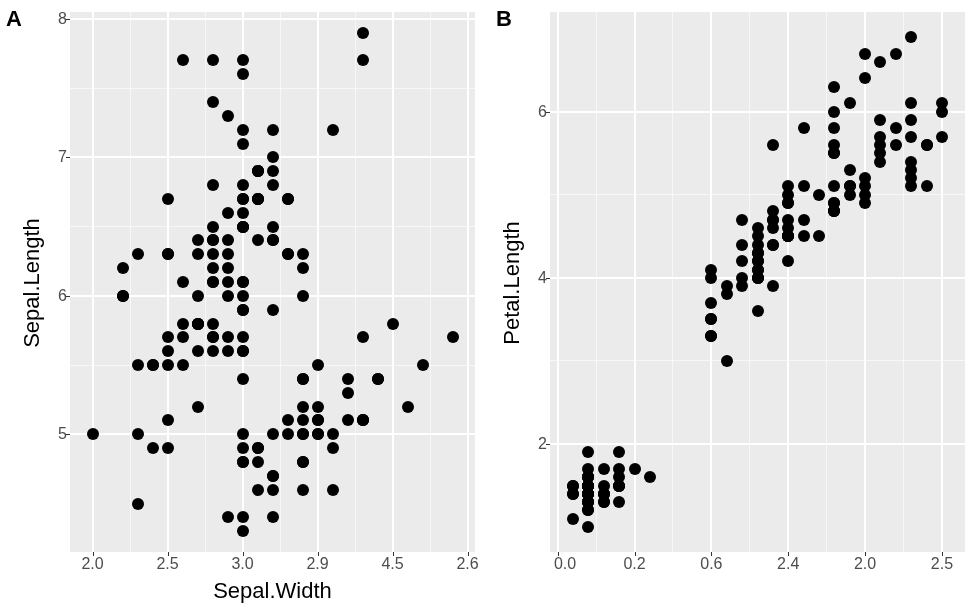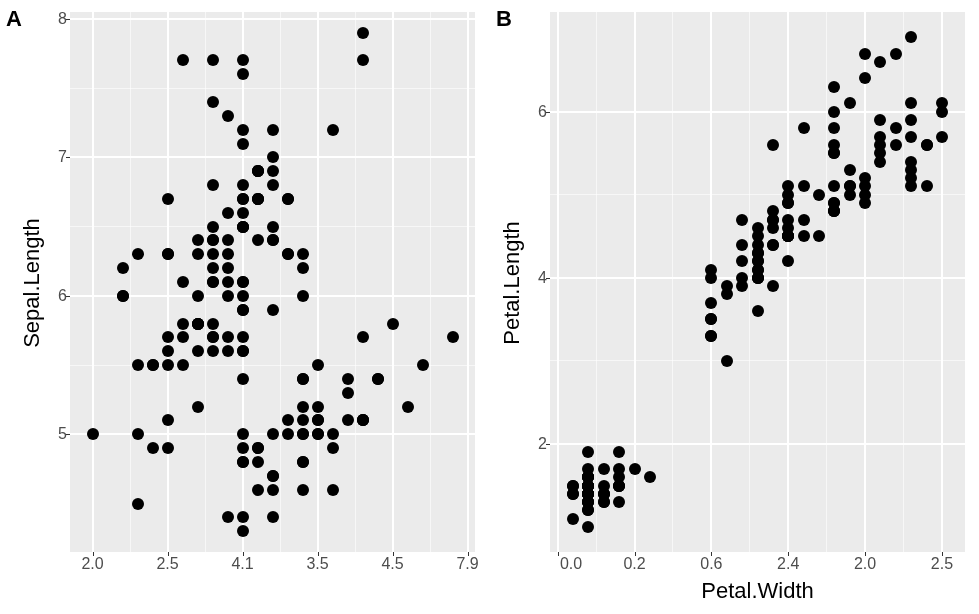--- a/index.html
+++ b/index.html
@@ -285,29 +285,30 @@
         <div class="tick-label-y" style="top: 145.385px;">7</div>
         <div class="tick-mark-y" style="top: 6.92308px;"></div>
         <div class="tick-label-y" style="top: 6.92308px;">8</div>
       </div>
     <div id="xaxis-a" class="x-axis" style="left: 70px; top: 552px; width: 405px; height: 30px;">
         <div class="tick-mark-x" style="left: 22.5px;"></div>
         <div class="tick-label-x" style="left: 22.5px;">2.0</div>
         <div class="tick-mark-x" style="left: 97.5px;"></div>
         <div class="tick-label-x" style="left: 97.5px;">2.5</div>
         <div class="tick-mark-x" style="left: 172.5px;"></div>
-        <div class="tick-label-x" style="left: 172.5px;">4.1</div>
+        <div class="tick-label-x" style="left: 172.5px;">3.0</div>
         <div class="tick-mark-x" style="left: 247.5px;"></div>
-        <div class="tick-label-x" style="left: 247.5px;">3.5</div>
+        <div class="tick-label-x" style="left: 247.5px;">2.9</div>
         <div class="tick-mark-x" style="left: 322.5px;"></div>
         <div class="tick-label-x" style="left: 322.5px;">4.5</div>
         <div class="tick-mark-x" style="left: 397.5px;"></div>
-        <div class="tick-label-x" style="left: 397.5px;">7.9</div>
+        <div class="tick-label-x" style="left: 397.5px;">2.6</div>
       </div>
     <div class="axis-label-y" id="ylab-a" style="left: -38px; top: 270px; width: 140px;">Sepal.Length</div>
+    <div class="axis-label-x" id="xlab-a" style="left: 70px; top: 578px; width: 405px;">Sepal.Width</div>
   </div>
   <div class="panel panel-b">
     <div class="panel-tag">B</div>
     <div id="plot-b" class="plot-area" style="left: 60px; top: 12px; width: 415px; height: 540px;">
         <div class="gridline-minor-v" style="left: 45.6111px;"></div>
         <div class="gridline-minor-v" style="left: 122.463px;"></div>
         <div class="gridline-minor-v" style="left: 199.315px;"></div>
         <div class="gridline-minor-v" style="left: 276.167px;"></div>
         <div class="gridline-minor-v" style="left: 353.019px;"></div>
         <div class="gridline-minor-h" style="top: 348.423px;"></div>
@@ -475,28 +476,27 @@
     <div id="yaxis-b" class="y-axis" style="left: 0px; top: 12px; width: 60px; height: 540px;">
         <div class="tick-mark-y" style="top: 432px;"></div>
         <div class="tick-label-y" style="top: 432px;">2</div>
         <div class="tick-mark-y" style="top: 265.846px;"></div>
         <div class="tick-label-y" style="top: 265.846px;">4</div>
         <div class="tick-mark-y" style="top: 99.6923px;"></div>
         <div class="tick-label-y" style="top: 99.6923px;">6</div>
       </div>
     <div id="xaxis-b" class="x-axis" style="left: 60px; top: 552px; width: 415px; height: 30px;">
         <div class="tick-mark-x" style="left: 7.68519px;"></div>
-        <div class="tick-label-x" style="left: 21px;">0.0</div>
+        <div class="tick-label-x" style="left: 15px;">0.0</div>
         <div class="tick-mark-x" style="left: 84.537px;"></div>
         <div class="tick-label-x" style="left: 84.537px;">0.2</div>
         <div class="tick-mark-x" style="left: 161.389px;"></div>
         <div class="tick-label-x" style="left: 161.389px;">0.6</div>
         <div class="tick-mark-x" style="left: 238.241px;"></div>
         <div class="tick-label-x" style="left: 238.241px;">2.4</div>
         <div class="tick-mark-x" style="left: 315.093px;"></div>
         <div class="tick-label-x" style="left: 315.093px;">2.0</div>
         <div class="tick-mark-x" style="left: 391.944px;"></div>
         <div class="tick-label-x" style="left: 391.944px;">2.5</div>
       </div>
     <div class="axis-label-y" id="ylab-b" style="left: -48px; top: 270px; width: 140px;">Petal.Length</div>
-    <div class="axis-label-x" id="xlab-b" style="left: 60px; top: 578px; width: 415px;">Petal.Width</div>
   </div>
 </div>
 
 </body></html>

